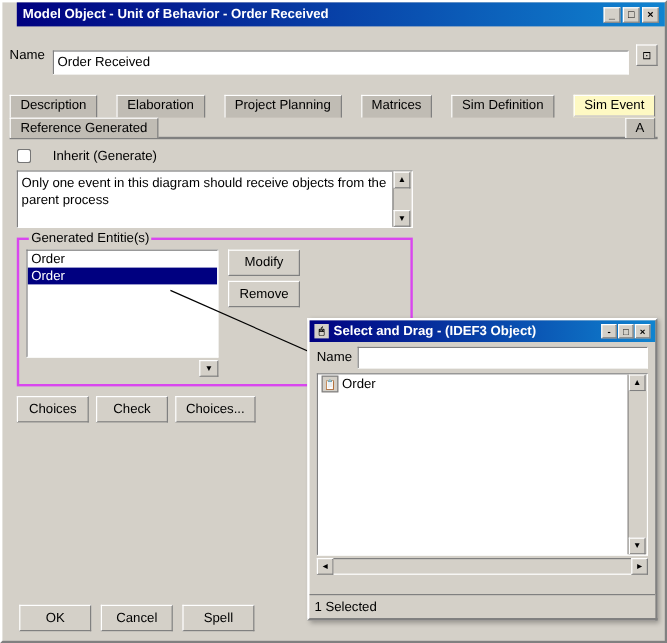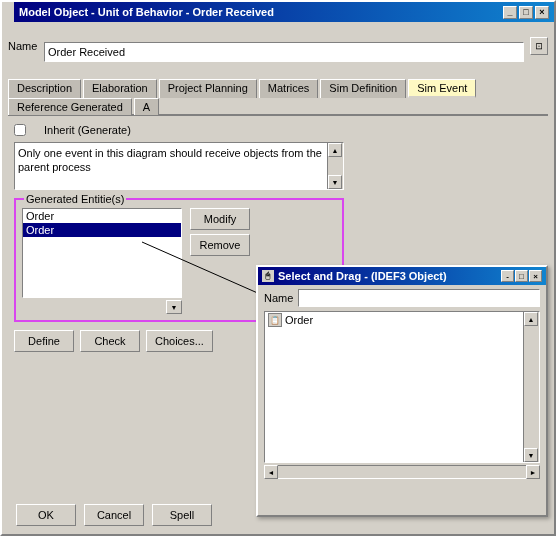--- a/index.html
+++ b/index.html
@@ -106,20 +106,21 @@
       cursor: pointer;
     }
 
     
     .tabs-container {
       display: flex;
       flex-wrap: wrap;
       margin-top: 16px;
       border-bottom: 2px solid #808080;
       position: relative;
+      justify-content: space-between;
     }
 
     .tab {
       padding: 2px 8px;
       background: #d4d0c8;
       border: 1px solid #808080;
       border-bottom: none;
       margin-right: 2px;
       cursor: pointer;
       font-size: 11px;
@@ -481,21 +482,21 @@
             </div>
           </div>
           <div class="side-buttons">
             <button class="win-btn">Modify</button>
             <button class="win-btn">Remove</button>
           </div>
         </div>
       </div>
 
       <div class="bottom-buttons">
-        <button class="win-btn">Define</button>
+        <button class="win-btn">Choices</button>
         <button class="win-btn">Check</button>
         <button class="win-btn">Choices...</button>
       </div>
     </div>
   </div>
 
   <div class="footer-row">
     <button class="win-btn">OK</button>
     <button class="win-btn">Cancel</button>
     <button class="win-btn">Spell</button>
@@ -538,15 +539,18 @@
         </div>
       </div>
 
       <div style="display:flex; align-items:center; height:16px; margin-top:1px;">
         <div style="width:14px; height:14px; background:#d4d0c8; border:1px solid; border-top-color:#ffffff; border-left-color:#ffffff; border-right-color:#808080; border-bottom-color:#808080; display:flex; align-items:center; justify-content:center; font-size:7px; cursor:pointer;">◄</div>
         <div style="flex:1; height:14px; background:#d4d0c8; border-top:1px solid #808080; border-bottom:1px solid #ffffff;"></div>
         <div style="width:14px; height:14px; background:#d4d0c8; border:1px solid; border-top-color:#ffffff; border-left-color:#ffffff; border-right-color:#808080; border-bottom-color:#808080; display:flex; align-items:center; justify-content:center; font-size:7px; cursor:pointer;">►</div>
       </div>
     </div>
 
+    <div class="status-bar">
+      <span>1 Selected</span>
+    </div>
   </div>
 
 </div>
 
 </body></html>

